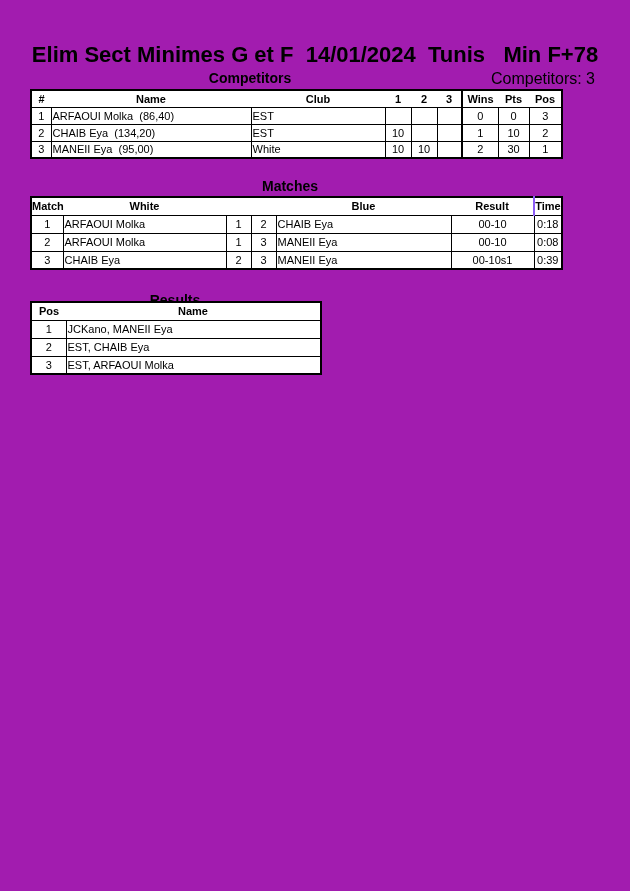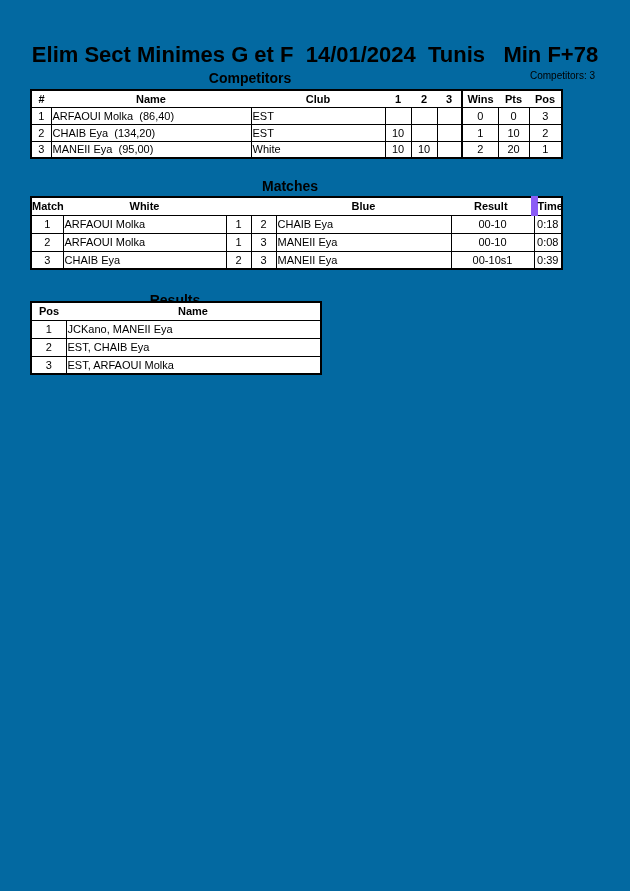--- a/index.html
+++ b/index.html
@@ -1,21 +1,21 @@
 <!DOCTYPE html>
 <html><head>
 <meta charset="utf-8">
 <style>
   * { margin: 0; padding: 0; box-sizing: border-box; }
   html, body { background: #ffffff; }
   .page {
     position: relative;
     width: 630px;
     height: 891px;
-    background: #0369a1;
+    background: #a21caf;
     font-family: "Liberation Sans", "DejaVu Sans", sans-serif;
     color: #000000;
     overflow: hidden;
   }
   .doc-title {
     position: absolute;
     top: 42px;
     left: 0;
     width: 100%;
     text-align: center;
@@ -31,21 +31,21 @@
     font-weight: bold;
     white-space: pre;
   }
   .label-competitors { left: 250px; top: 70px; }
   .label-matches    { left: 290px; top: 178px; }
   .label-results    { left: 175px; top: 284px; margin-top: 8px; }
   .competitors-count {
     position: absolute;
     top: 70px;
     right: 35px;
-    font-size: 10px;
+    font-size: 16px;
     font-weight: normal;
     white-space: pre;
   }
   table.report {
     position: absolute;
     border-collapse: collapse;
     table-layout: fixed;
     font-size: 11px;
     border: 2px solid #000000;
     background: #ffffff;
@@ -62,21 +62,21 @@
     font-weight: bold;
     text-align: center;
     border: none;
     border-bottom: 1px solid #000000;
   }
   table.report td { border: 1px solid #000000; text-align: center; }
   table.report td.txt { text-align: left; padding-left: 1px; }
   
   table.competitors .sep { border-left: 2px solid #000000 !important; }
   
-  table.matches th.hdr-time { border-left: 7px solid #8b5cf6; }
+  table.matches th.hdr-time { border-left: 2px solid #8b5cf6; }
   #tbl-competitors { left: 30px; top: 89px;  width: 531px; }
   #tbl-matches     { left: 30px; top: 196px; width: 531px; }
   #tbl-matches th, #tbl-matches td { height: 18px; }
   #tbl-results     { left: 30px; top: 301px; width: 290px; }
   #tbl-results th, #tbl-results td { height: 18px; }
 </style>
 </head>
 <body>
 
 <div class="page">
@@ -133,21 +133,21 @@
       <td>2</td>
     </tr>
     <tr>
       <td>3</td>
       <td class="txt">MANEII Eya  (95,00)</td>
       <td class="txt">White</td>
       <td>10</td>
       <td>10</td>
       <td></td>
       <td class="sep">2</td>
-      <td>20</td>
+      <td>30</td>
       <td>1</td>
     </tr>
   </tbody>
     </table>
 
   <div class="section-label label-matches">Matches</div>
 
   <table class="report matches" id="tbl-matches">
     <colgroup>
       <col style="width:32px">

